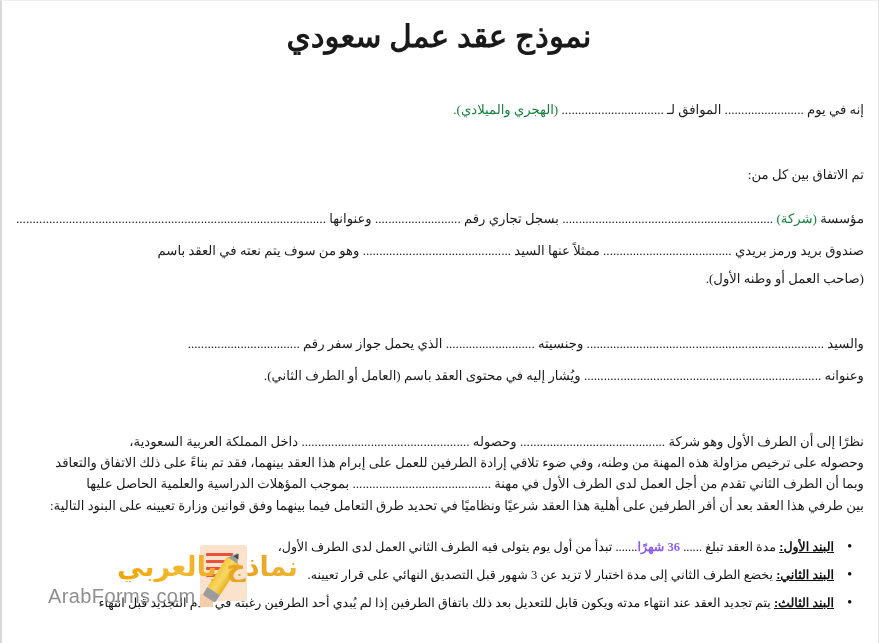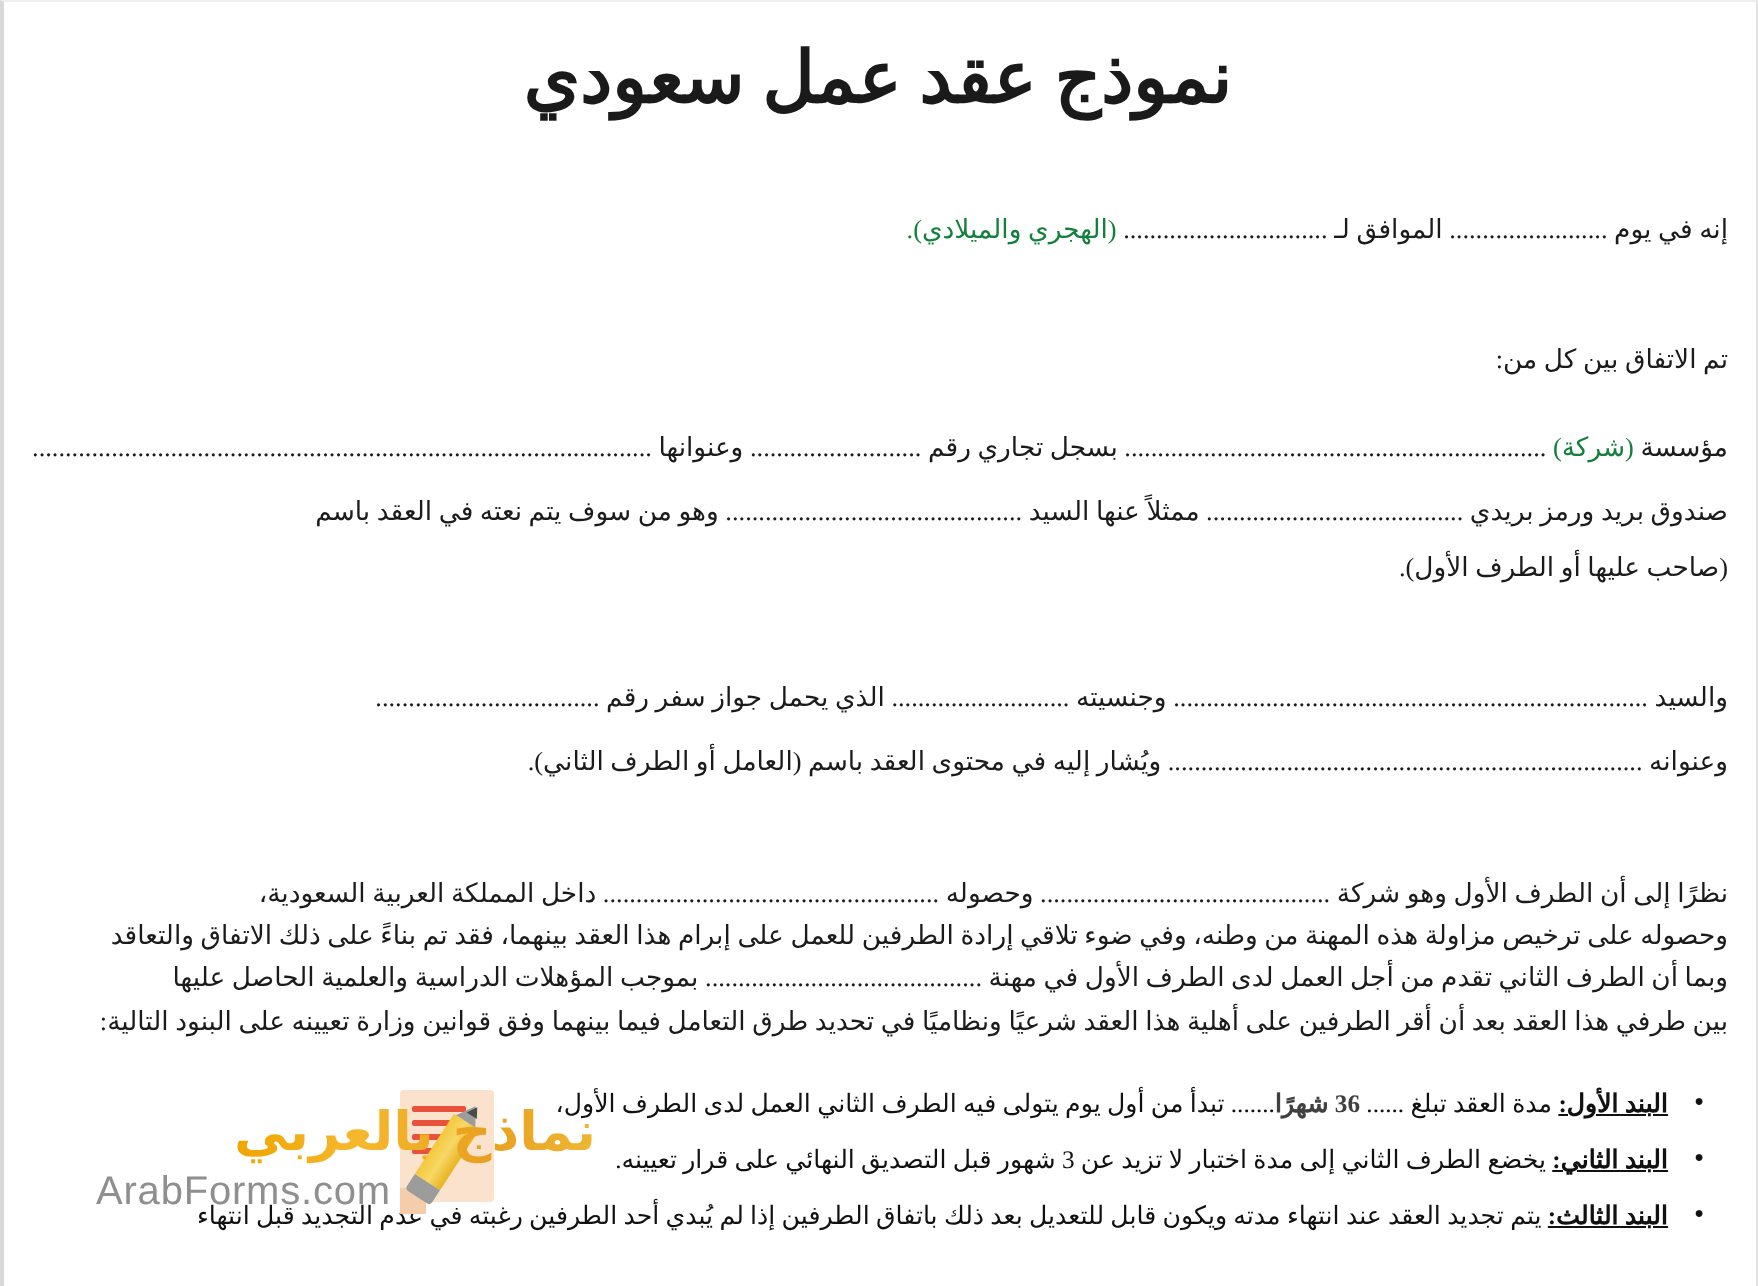--- a/index.html
+++ b/index.html
@@ -29,42 +29,42 @@
     right: 0;
     padding: 0 14px 0 12px;
     box-sizing: border-box;
     direction: rtl;
     text-align: right;
   }
 
   
   .doc-title {
     text-align: center;
-    font-size: 36px;
+    font-size: 31px;
     font-weight: bold;
     color: #1a1a1a;
     margin: 17px 0 0 0;
     letter-spacing: 0px;
     font-family: "Liberation Serif", "DejaVu Serif", serif;
   }
 
   
   .para {
     font-size: 13.2px;
     line-height: 1.62;
     color: #1b1b1b;
     margin: 0;
   }
   .gap-lg { height: 44px; }
   .gap-md { height: 22px; }
   .gap-sm { height: 11px; }
   .gap-xs { height: 6px; }
 
   .red { color: #15803d; }
-  .red-b { color: #404040; font-weight: bold; margin-top: 16px; }
+  .red-b { color: #8b5cf6; font-weight: bold; margin-top: 16px; }
   .bold { font-weight: normal; }
   .justify {
     text-align: justify;
     text-align-last: right;
   }
 
   
   .p-intro { padding-left: 0; }
 
   
@@ -219,21 +219,21 @@
     <p class="para">
       <span>مؤسسة </span><span class="red">(شركة)</span><span> ................................................................ بسجل تجاري رقم .......................... وعنوانها ..............................................................................................</span>
     </p>
 
     <div class="gap-sm"></div>
 
     <p class="para">صندوق بريد ورمز بريدي ....................................... ممثلاً عنها السيد ............................................. وهو من سوف يتم نعته في العقد باسم</p>
 
     <div class="gap-xs"></div>
 
-    <p class="para">(صاحب عليها أو الطرف الأول).</p>
+    <p class="para">(صاحب العمل أو وطنه الأول).</p>
 
     <div class="gap-lg"></div>
 
     <p class="para">والسيد ........................................................................ وجنسيته ........................... الذي يحمل جواز سفر رقم ..................................</p>
 
     <div class="gap-sm"></div>
 
     <p class="para">وعنوانه ........................................................................ ويُشار إليه في محتوى العقد باسم (العامل أو الطرف الثاني).</p>
 
     <div class="gap-lg"></div>

